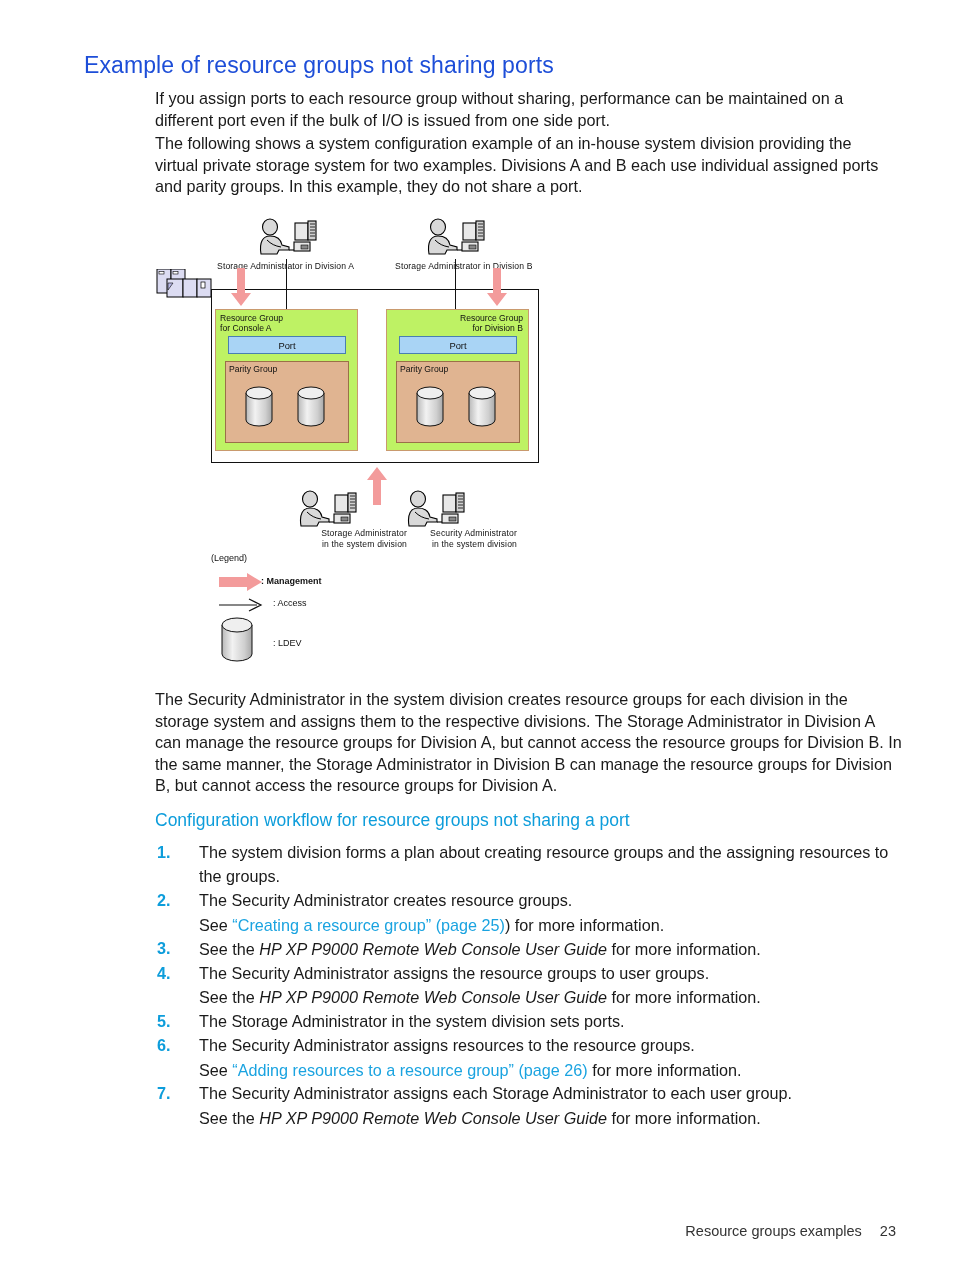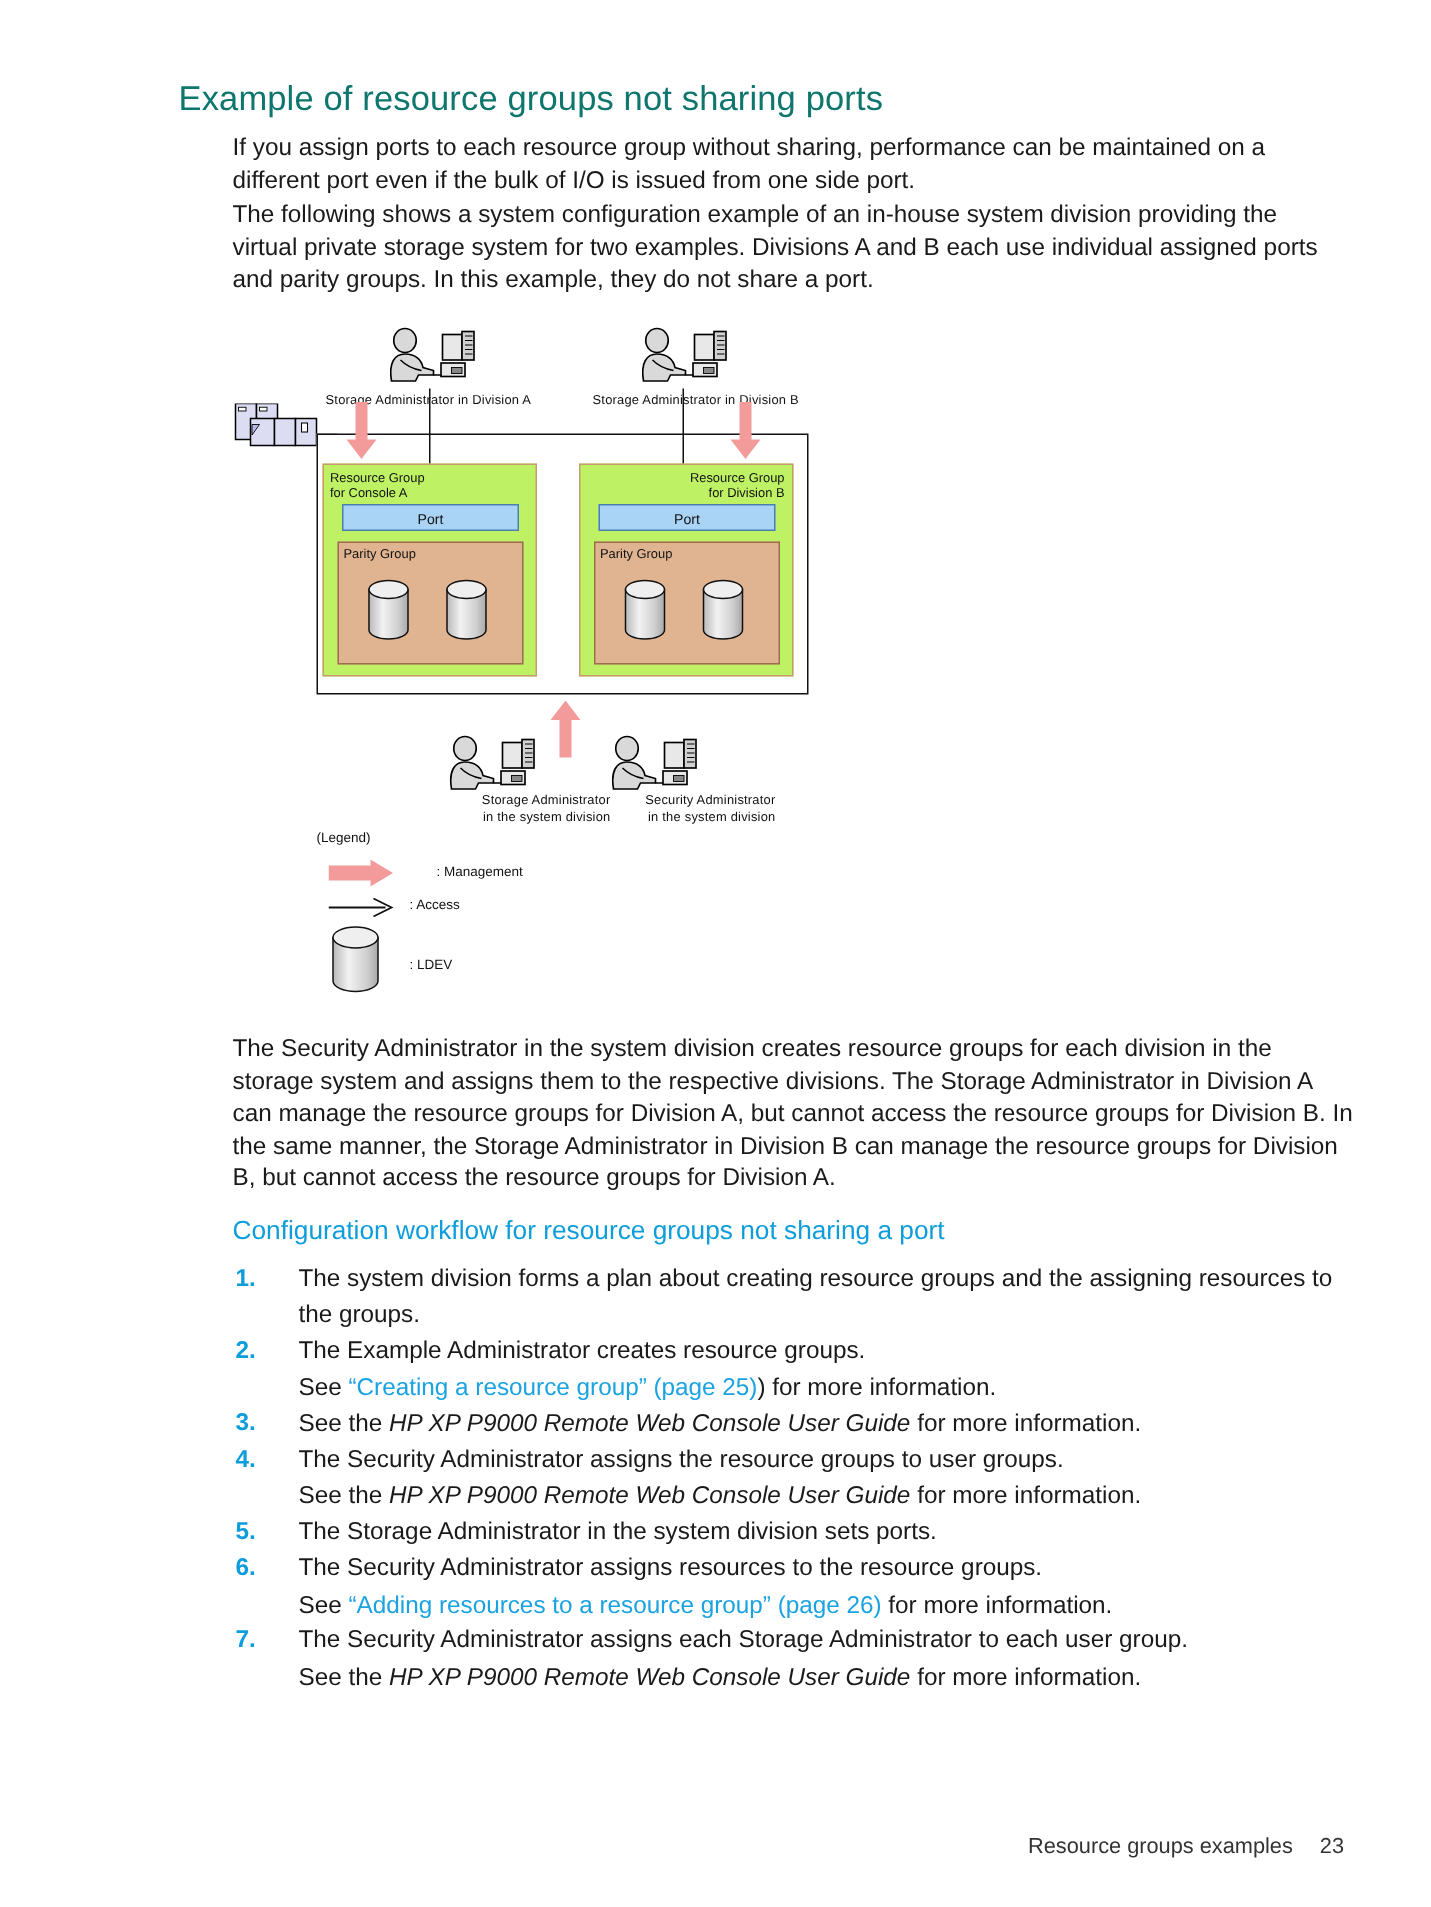--- a/index.html
+++ b/index.html
@@ -16,24 +16,23 @@
     overflow: hidden;
   }
 
   
   .page-title {
     position: absolute;
     left: 84px;
     top: 52px;
     font-size: 23px;
     font-weight: 400;
-    color: #0f766e;
+    color: #1d4ed8;
     letter-spacing: 0.1px;
     white-space: nowrap;
-    margin-left: 35px;
   }
   .sub-heading {
     position: absolute;
     left: 155px;
     top: 810px;
     font-size: 17.5px;
     font-weight: 400;
     color: #0d9ddb;
     white-space: nowrap;
   }
@@ -445,21 +444,21 @@
   </div>
 
   <div class="legend">
     <div class="legend-title">(Legend)</div>
 
     <div class="dg" style="left:8px; top:20px;">
       <svg width="44" height="18" viewBox="0 0 44 18">
         <polygon points="0,4 28,4 28,0 43,9 28,18 28,14 0,14" fill="#f39b9b"></polygon>
       </svg>
     </div>
-    <div class="legend-row" style="left:80px; top:23px;">: Management</div>
+    <div class="legend-row" style="left:50px; top:23px;font-weight:bold;">: Management</div>
 
     <div class="dg" style="left:8px; top:45px;">
       <svg width="44" height="14" viewBox="0 0 44 14">
         <line x1="0" y1="7" x2="38" y2="7" stroke="#111" stroke-width="1.2"></line>
         <path d="M30 1 L42 7 L30 13" fill="none" stroke="#111" stroke-width="1.2"></path>
       </svg>
     </div>
     <div class="legend-row" style="left:62px; top:45px;">: Access</div>
 
     <div class="dg" style="left:10px; top:64px;">
@@ -487,21 +486,21 @@
 
 <div class="steps">
 
   <div class="step">
     <span class="step-num">1.</span>
     <span class="step-text">The system division forms a plan about creating resource groups and the assigning resources to the groups.</span>
   </div>
 
   <div class="step">
     <span class="step-num">2.</span>
-    <span class="step-text">The Example Administrator creates resource groups.</span>
+    <span class="step-text">The Security Administrator creates resource groups.</span>
   </div>
   <div class="step-sub"><span>See </span><span class="lnk">“Creating a resource group” (page 25)</span><span>) for more information.</span></div>
 
   <div class="step">
     <span class="step-num">3.</span>
   </div>
   <div class="step-sub"><span>See the </span><span class="ital">HP XP P9000 Remote Web Console User Guide</span><span> for more information.</span></div>
 
   <div class="step">
     <span class="step-num">4.</span>

